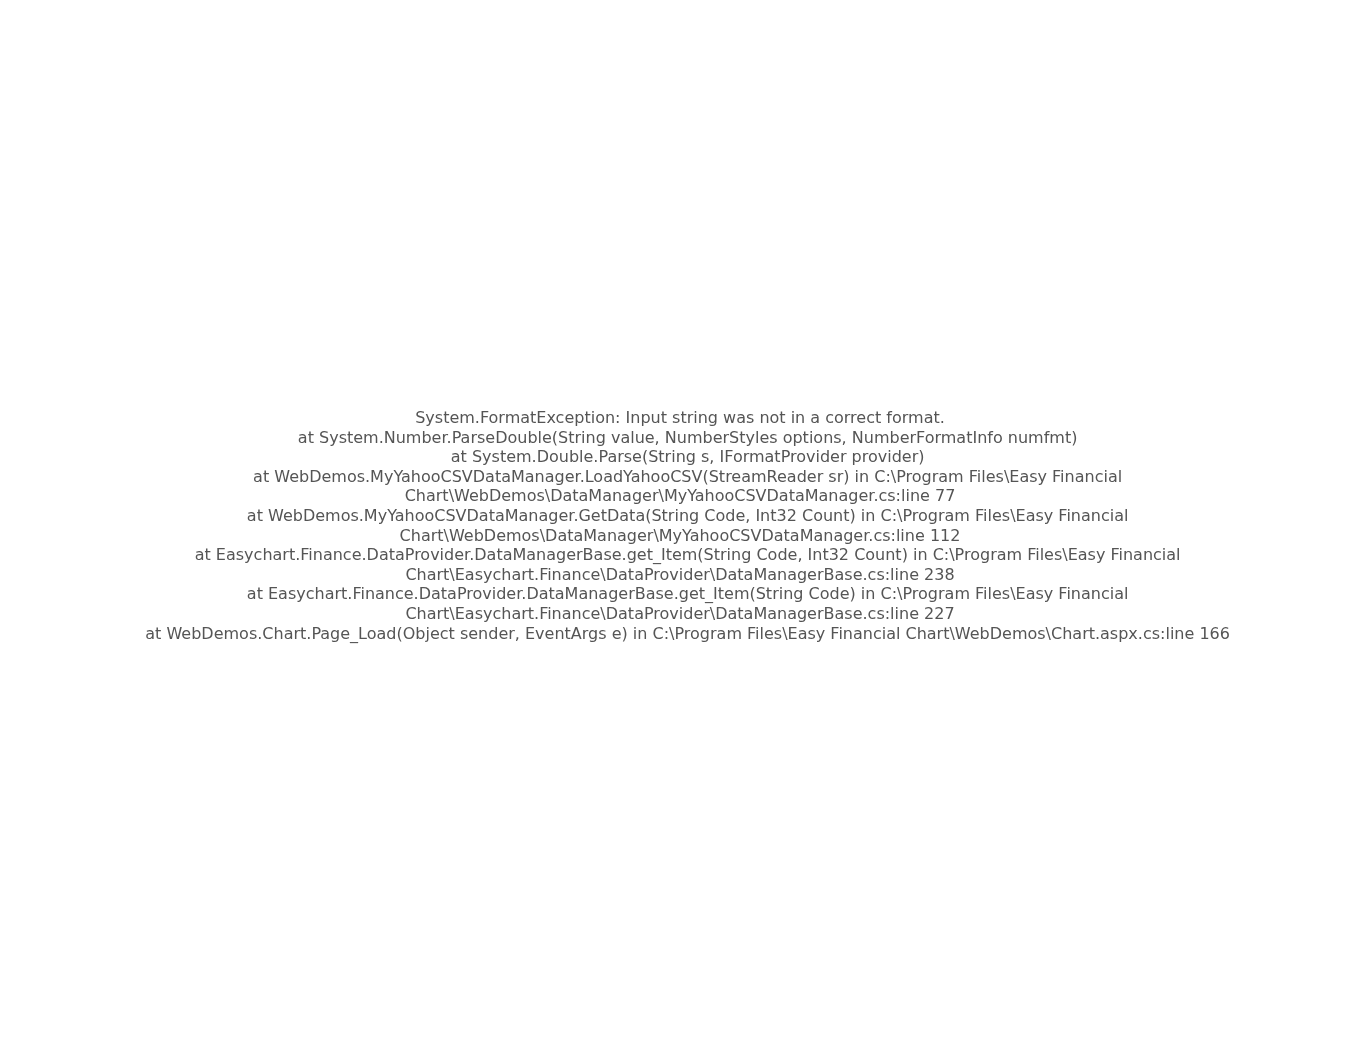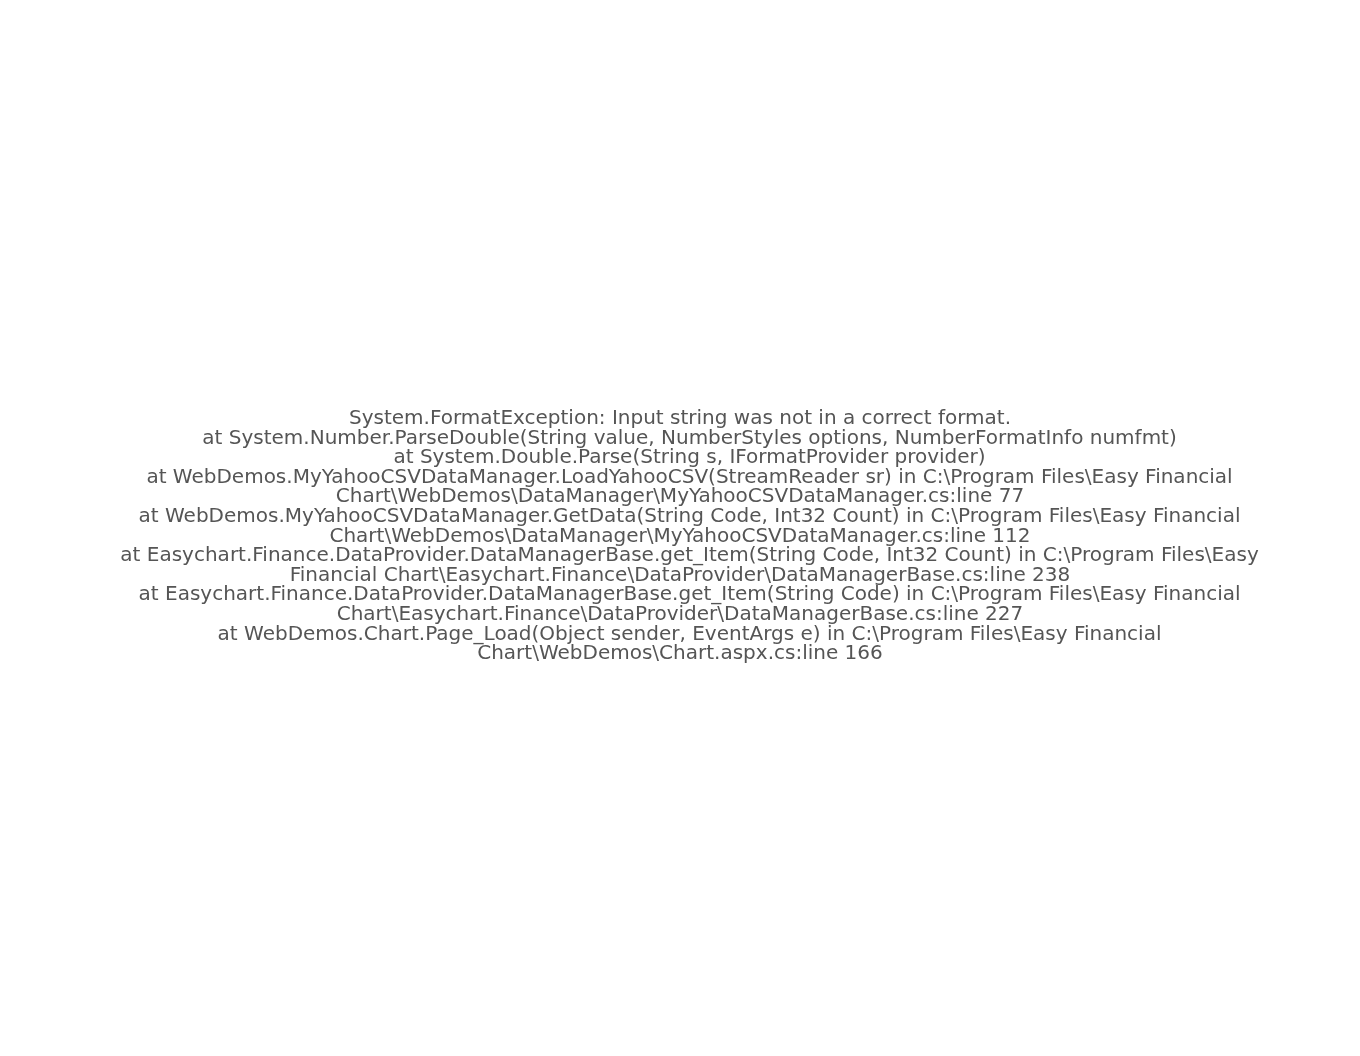--- a/index.html
+++ b/index.html
@@ -19,21 +19,21 @@
     width: 1360px;
     height: 1056px;
     background: #ffffff;
   }
   .stack-trace {
     position: absolute;
     left: 0;
     top: 408px;
     width: 1360px;
     text-align: center;
-    font-size: 20px;
+    font-size: 16px;
     line-height: 19.6px;
     color: #555555;
     white-space: pre-wrap;
     word-break: break-word;
     padding: 0 55px;
     box-sizing: border-box;
   }
 </style>
 </head>
 <body>

